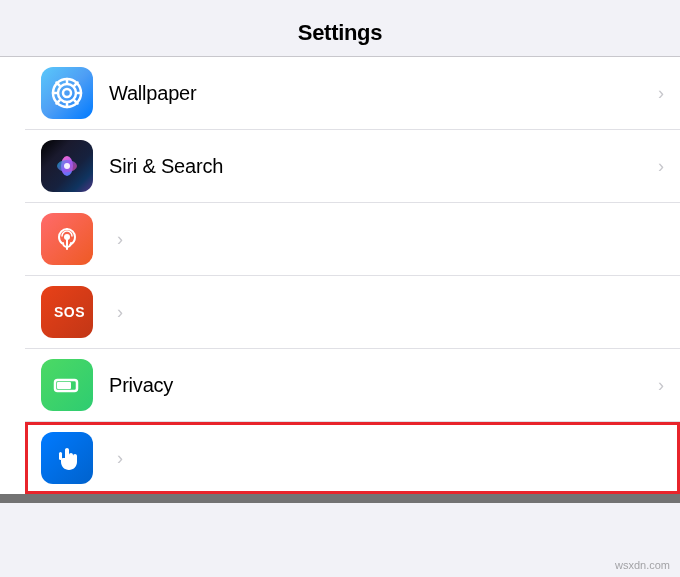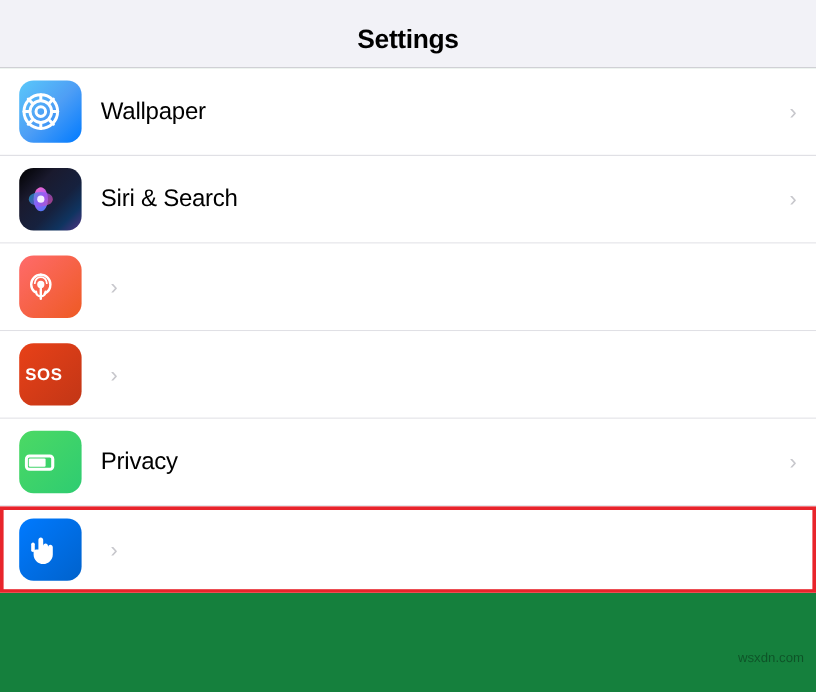--- a/index.html
+++ b/index.html
@@ -11,22 +11,22 @@
     body {
       width: 680px;
       height: 577px;
       background: #f2f2f7;
       font-family: -apple-system, 'SF Pro Display', 'Helvetica Neue', Arial, sans-serif;
       overflow: hidden;
     }
 
     .settings-container {
       width: 680px;
-      height: 577px;
-      background: #15803d;
+      height: 503px;
+      background: #737373;
       display: flex;
       flex-direction: column;
     }
 
     .header {
       background: #f2f2f7;
       padding: 20px 0 10px 0;
       text-align: center;
       border-bottom: 1px solid #c8c7cc;
     }
@@ -46,38 +46,40 @@
 
     .settings-item {
       display: flex;
       align-items: center;
       padding: 10px 16px;
       background: #fff;
       border-bottom: 1px solid #e0e0e5;
       min-height: 72px;
       cursor: pointer;
       position: relative;
+      margin-left: 25px;
     }
 
     .settings-item:last-child {
       border-bottom: none;
     }
 
     .settings-item.highlighted {
       outline: 3px solid #e8242b;
       outline-offset: -3px;
       z-index: 10;
     }
 
     .icon-wrapper {
       width: 52px;
       height: 52px;
       border-radius: 12px;
       display: flex;
       align-items: center;
+      justify-content: center;
       margin-right: 16px;
       flex-shrink: 0;
       overflow: hidden;
     }
 
     .icon-wallpaper {
       background: linear-gradient(135deg, #5ac8fa 0%, #4e9ef5 50%, #007aff 100%);
     }
 
     .icon-siri {
@@ -216,16 +218,16 @@
 
           <path d="M18 8C16.9 8 16 8.9 16 10v8H14c-1.1 0-2 .9-2 2v2c0 4.42 3.58 8 8 8s8-3.58 8-8v-6c0-1.1-.9-2-2-2s-2 .9-2 2v-1c0-1.1-.9-2-2-2s-2 .9-2 2v-5c0-1.1-.9-2-2-2z" fill="white"></path>
           <rect x="10" y="12" width="3" height="8" rx="1.5" fill="white"></rect>
         </svg>
       </div>
       <span class="chevron">›</span>
     </li>
 
   </ul>
 
-  <div style="position: absolute; bottom: 20px; right: 10px;">
+  <div style="position: absolute; bottom: 4px; right: 10px;">
     <span style="font-size: 11px; color: rgba(0,0,0,0.35);">wsxdn.com</span>
   </div>
 </div>
 
 </body></html>

